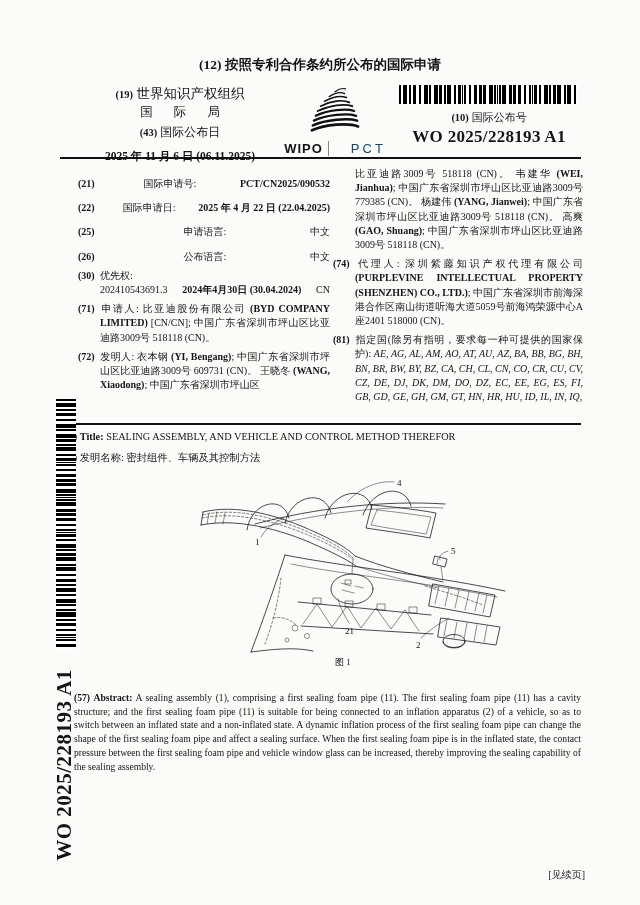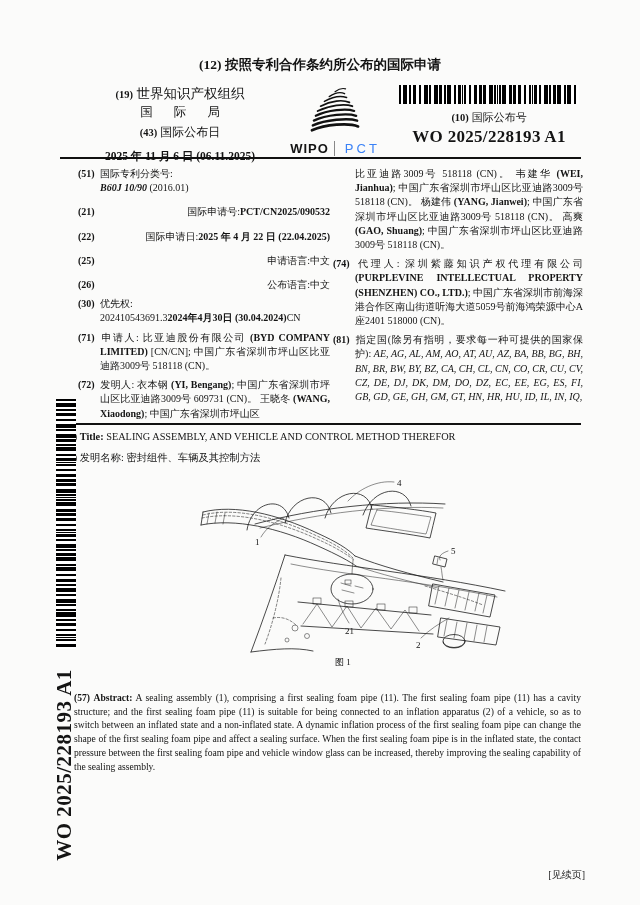--- a/index.html
+++ b/index.html
@@ -10,44 +10,44 @@
   
   .line12{top:56px;left:0;width:640px;text-align:center;font-size:13.5px;font-weight:bold;}
   .hdr-left{top:86px;left:70px;width:220px;text-align:center;line-height:1.25;}
   .org-name{font-size:13.5px;}
   .org-num{font-size:10.5px;font-weight:bold;}
   .org-bureau{font-size:12.5px;letter-spacing:9px;margin-top:2px;padding-left:9px;}
   .date-label{font-size:12px;margin-top:4px;}
   .date-value{font-size:11.5px;font-weight:bold;margin-top:9px;}
   .hdr-logo{top:86px;left:282px;width:106px;text-align:center;}
   .wipo-word{margin-top:1px;font-family:"Liberation Sans","DejaVu Sans",sans-serif;font-size:13px;letter-spacing:1px;}
-  .wipo-word .pct{font-weight:normal;color:#3b82f6;letter-spacing:3px;border-left:1.5px solid #888;margin-left:5px;padding-left:10px;}
+  .wipo-word .pct{font-weight:normal;color:#0c4a6e;letter-spacing:3px;border-left:1.5px solid #888;margin-left:5px;padding-left:22px;}
   .hdr-right{top:85px;left:398px;width:182px;text-align:center;}
   .bc-top{width:180px;height:19px;margin:0 auto;
      background-image:
        repeating-linear-gradient(90deg,#000 0 1px,transparent 1px 7px),
        repeating-linear-gradient(90deg,transparent 0 4px,#000 4px 6px,transparent 6px 11px),
        repeating-linear-gradient(90deg,#000 0 2px,#fff 2px 5px);}
   .pubnum-label{font-size:11px;margin-top:6px;}
   .pubnum{font-size:17px;font-weight:bold;margin-top:2px;letter-spacing:0.3px;}
   .rule{left:60px;width:521px;background:#111;}
   .rule1{top:157px;height:2.2px;}
   .rule2{top:423px;height:1.6px;}
   
   .col{font-size:10px;line-height:14.2px;text-align:justify;}
   .col-left{top:167px;left:78px;width:252px;}
   .col-right{top:167px;left:333px;width:250px;}
   .bib{margin:0 0 5px 0;padding-left:22px;text-indent:-22px;}
   .bib .fn{display:inline-block;width:22px;text-indent:0;}
   .cont{text-indent:0;}
   .kv{display:flex;padding-left:0;text-indent:0;margin-bottom:5px;}
   .kv .fn{flex:none;width:22px;}
-  .kv .lbl{flex:1;text-align:right;}
+  .kv .lbl{flex:1;text-align:center;}
   .kv .val{text-align:right;white-space:nowrap;}
-  .row3{display:flex;padding-left:22px;text-indent:0;margin:0 0 5px 0;}
+  .row3{display:flex;justify-content:space-between;padding-left:22px;text-indent:0;margin:0 0 5px 0;}
   .ipc{font-weight:bold;font-style:italic;}
   .codes{font-style:italic;}
   
   .title-block{top:430px;left:60px;width:522px;font-size:10.3px;line-height:14px;}
   .title-block p{margin:0 0 7px 0;}
   
   .fig{top:468px;left:195px;}
   .fig path,.fig ellipse,.fig rect{fill:none;stroke:#1c1c1c;stroke-width:0.8;stroke-linecap:round;}
   .fig .thin{stroke-width:0.5;}
   .fig .dash{stroke-dasharray:2.4,2;stroke-width:0.55;}
@@ -98,21 +98,20 @@
 
   <div class="abs hdr-right">
     <div class="bc-top"></div>
     <div class="pubnum-label"><b class="org-num">(10)</b> <span>国际公布号</span></div>
     <div class="pubnum">WO 2025/228193 A1</div>
   </div>
 
   <div class="abs rule rule1"></div>
 
   <div class="abs col col-left">
-    <p class="bib"><b class="fn">(51)</b><span>国际专利分类号:</span><br><span class="ipc">B60J 10/90</span><span> (2016.01)</span></p>
     <p class="kv">
         <b class="fn">(21)</b>
         <span class="lbl">国际申请号:</span>
         <b class="val">PCT/CN2025/090532</b>
       </p>
     <p class="kv">
         <b class="fn">(22)</b>
         <span class="lbl">国际申请日:</span>
         <b class="val">2025 年 4 月 22 日 (22.04.2025)</b>
       </p>
@@ -130,21 +129,21 @@
     <p class="row3">
         <span>202410543691.3</span>
         <b>2024年4月30日 (30.04.2024)</b>
         <span>CN</span>
       </p>
     <p class="bib"><b class="fn">(71)</b><span>申请人: 比亚迪股份有限公司 </span><b>(BYD COMPANY LIMITED)</b><span> [CN/CN]; 中国广东省深圳市坪山区比亚迪路3009号 518118 (CN)。</span></p>
     <p class="bib"><b class="fn">(72)</b><span>发明人: 衣本钢 </span><b>(YI, Bengang)</b><span>; 中国广东省深圳市坪山区比亚迪路3009号 609731 (CN)。 王晓冬 </span><b>(WANG, Xiaodong)</b><span>; 中国广东省深圳市坪山区</span></p>
   </div>
 
   <div class="abs col col-right">
-    <p class="bib cont" style="padding-left:22px"><span>比亚迪路3009号 518118 (CN)。 韦建华 </span><b>(WEI, Jianhua)</b><span>; 中国广东省深圳市坪山区比亚迪路3009号 518118 (CN)。 杨建伟 </span><b>(YANG, Jianwei)</b><span>; 中国广东省深圳市坪山区比亚迪路3009号 518118 (CN)。 高爽 </span><b>(GAO, Shuang)</b><span>; 中国广东省深圳市坪山区比亚迪路3009号 518118 (CN)。</span></p>
+    <p class="bib cont" style="padding-left:22px"><span>比亚迪路3009号 518118 (CN)。 韦建华 </span><b>(WEI, Jianhua)</b><span>; 中国广东省深圳市坪山区比亚迪路3009号 779385 (CN)。 杨建伟 </span><b>(YANG, Jianwei)</b><span>; 中国广东省深圳市坪山区比亚迪路3009号 518118 (CN)。 高爽 </span><b>(GAO, Shuang)</b><span>; 中国广东省深圳市坪山区比亚迪路3009号 518118 (CN)。</span></p>
     <p class="bib"><b class="fn">(74)</b><span>代理人: 深圳紫藤知识产权代理有限公司 </span><b>(PURPLEVINE INTELLECTUAL PROPERTY (SHENZHEN) CO., LTD.)</b><span>; 中国广东省深圳市前海深港合作区南山街道听海大道5059号前海鸿荣源中心A座2401 518000 (CN)。</span></p>
     <p class="bib"><b class="fn">(81)</b><span>指定国(除另有指明，要求每一种可提供的国家保护): </span><i class="codes">AE, AG, AL, AM, AO, AT, AU, AZ, BA, BB, BG, BH, BN, BR, BW, BY, BZ, CA, CH, CL, CN, CO, CR, CU, CV, CZ, DE, DJ, DK, DM, DO, DZ, EC, EE, EG, ES, FI, GB, GD, GE, GH, GM, GT, HN, HR, HU, ID, IL, IN, IQ,</i></p>
   </div>
 
   <div class="abs rule rule2"></div>
 
   <div class="abs title-block">
     <p><b>(54)</b> <b>Title:</b> <span>SEALING ASSEMBLY, AND VEHICLE AND CONTROL METHOD THEREFOR</span></p>
     <p><b>(54)</b> <span>发明名称:</span> <span>密封组件、车辆及其控制方法</span></p>
   </div>

